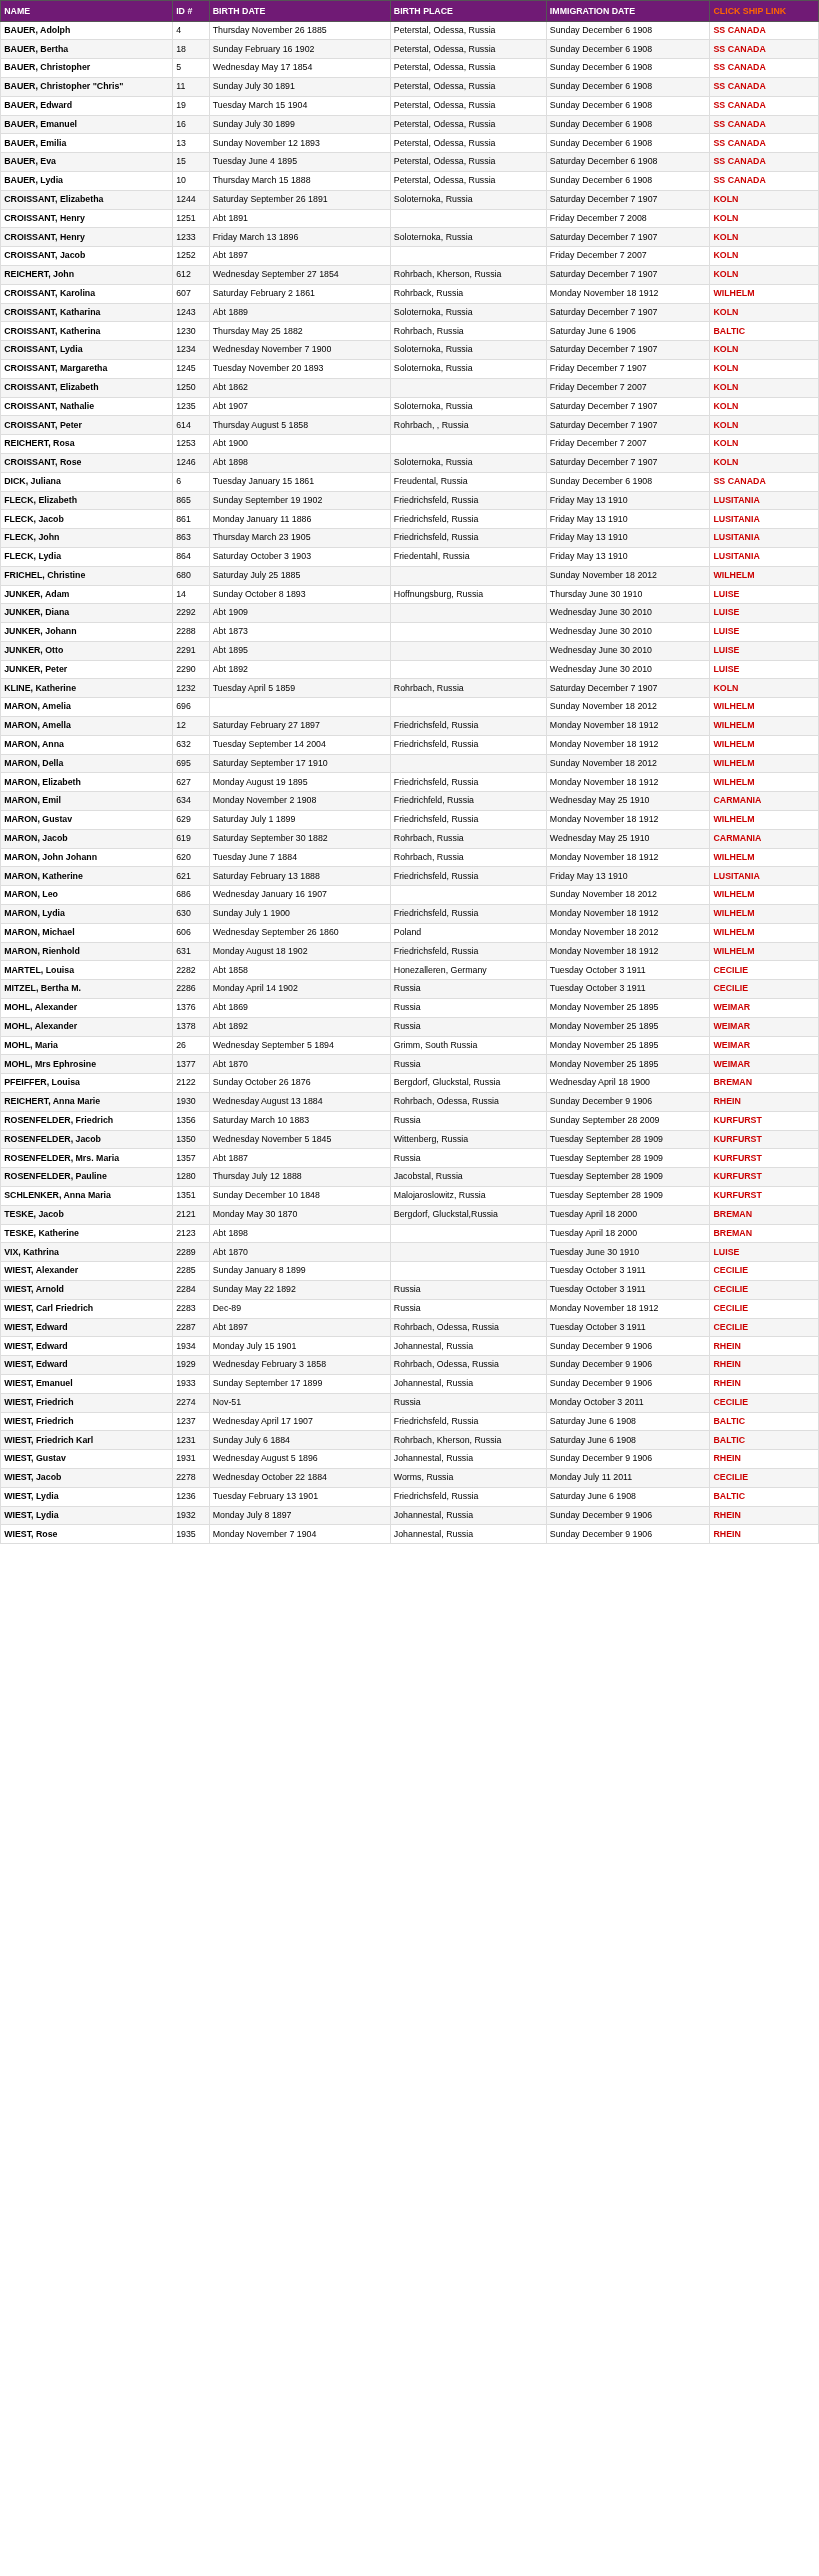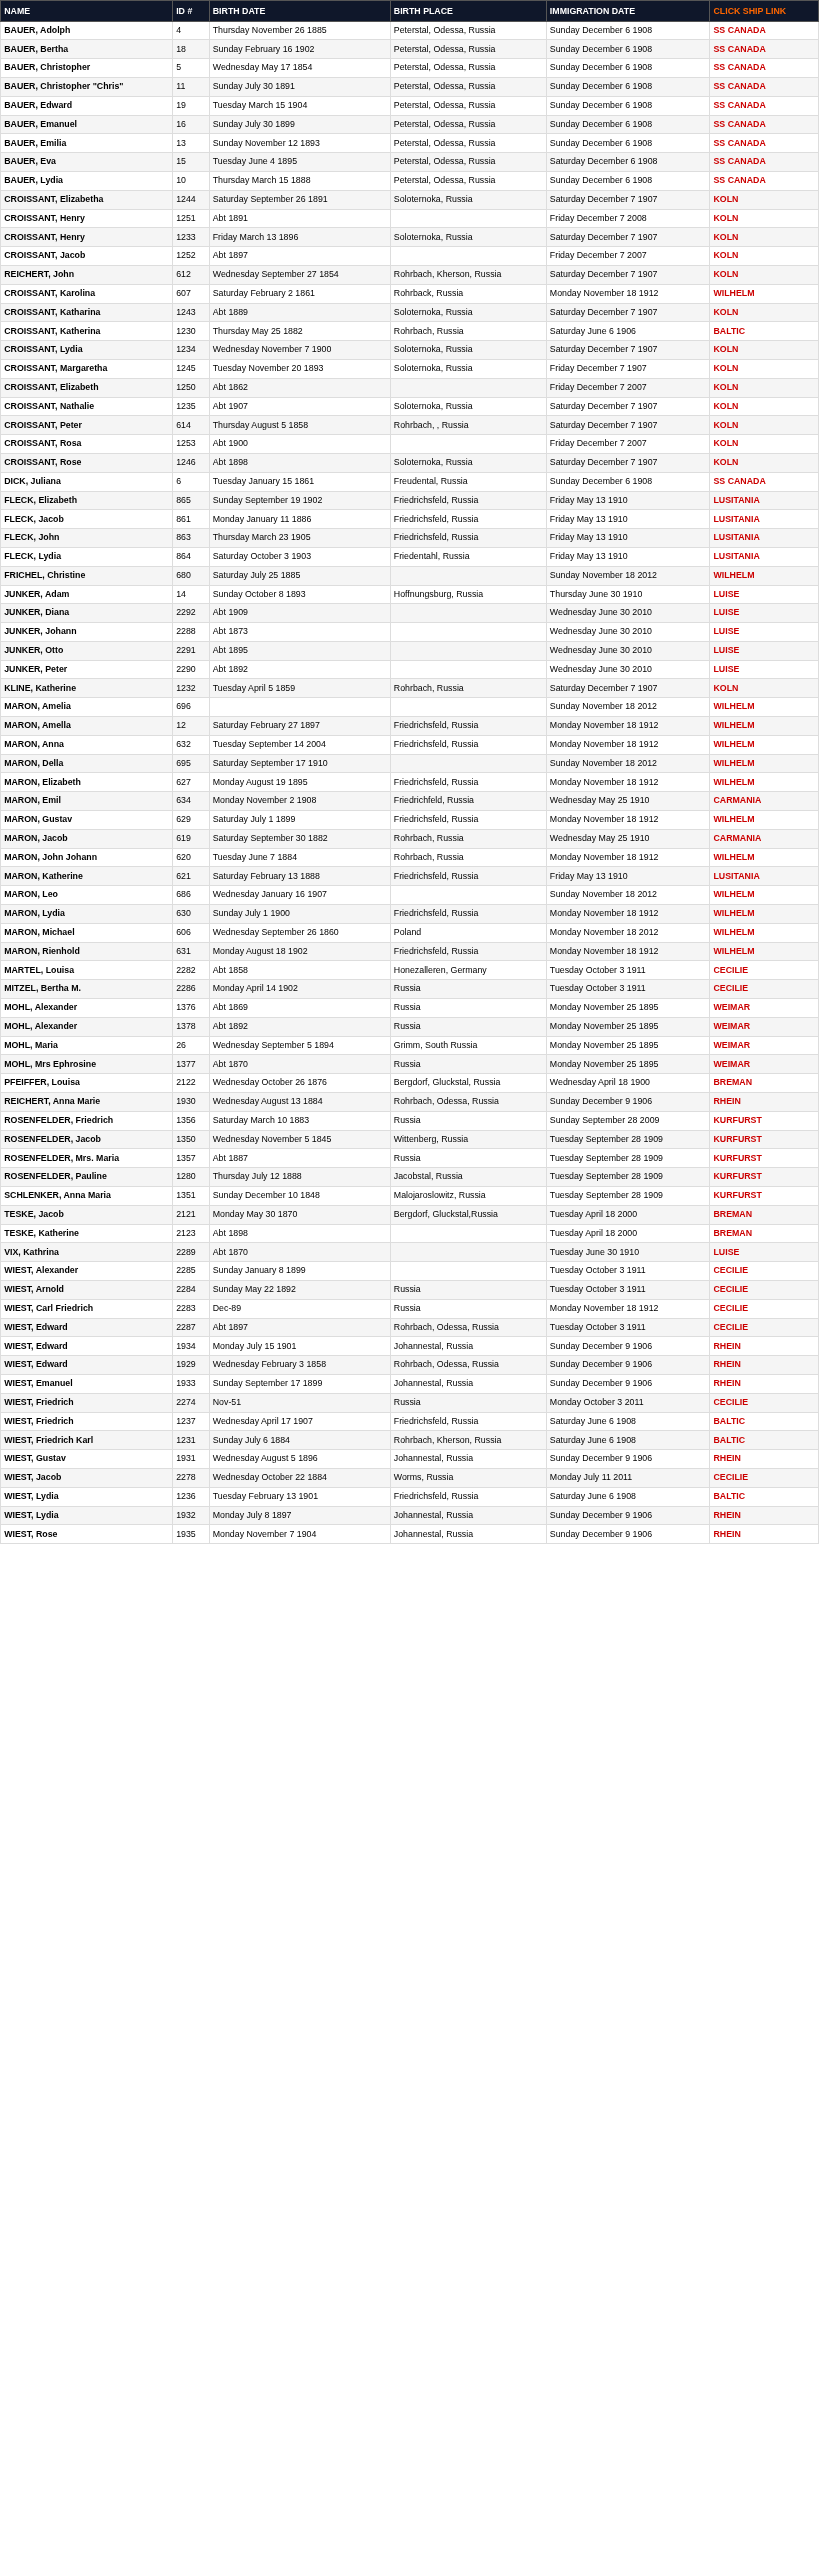--- a/index.html
+++ b/index.html
@@ -11,21 +11,21 @@
       width: 819px;
     }
     .table-container {
       width: 100%;
     }
     table {
       width: 100%;
       border-collapse: collapse;
     }
     thead tr {
-      background: #0f172a;
+      background: #701a75;
       color: #fff;
       margin-left: 16px;
     }
     thead th {
       padding: 4.8px 3.2px;
       text-align: left;
       font-size: 8.8px;
       font-weight: bold;
       border: 0.8px solid #555;
     }
@@ -243,21 +243,21 @@
         </tr>
         <tr>
           <td class="name-cell">CROISSANT, Peter</td>
           <td>614</td>
           <td>Thursday August 5 1858</td>
           <td>Rohrbach, , Russia</td>
           <td>Saturday December 7 1907</td>
           <td><span class="ship-link">KOLN</span></td>
         </tr>
         <tr>
-          <td class="name-cell">CROISSANT, Rosa</td>
+          <td class="name-cell">REICHERT, Rosa</td>
           <td>1253</td>
           <td>Abt 1900</td>
           <td></td>
           <td>Friday December 7 2007</td>
           <td><span class="ship-link">KOLN</span></td>
         </tr>
         <tr>
           <td class="name-cell">CROISSANT, Rose</td>
           <td>1246</td>
           <td>Abt 1898</td>
@@ -517,21 +517,21 @@
           <td class="name-cell">MOHL, Mrs Ephrosine</td>
           <td>1377</td>
           <td>Abt 1870</td>
           <td>Russia</td>
           <td>Monday November 25 1895</td>
           <td><span class="ship-link">WEIMAR</span></td>
         </tr>
         <tr>
           <td class="name-cell">PFEIFFER, Louisa</td>
           <td>2122</td>
-          <td>Wednesday October 26 1876</td>
+          <td>Sunday October 26 1876</td>
           <td>Bergdorf, Gluckstal, Russia</td>
           <td>Wednesday April 18 1900</td>
           <td><span class="ship-link">BREMAN</span></td>
         </tr>
         <tr>
           <td class="name-cell">REICHERT, Anna Marie</td>
           <td>1930</td>
           <td>Wednesday August 13 1884</td>
           <td>Rohrbach, Odessa, Russia</td>
           <td>Sunday December 9 1906</td>

